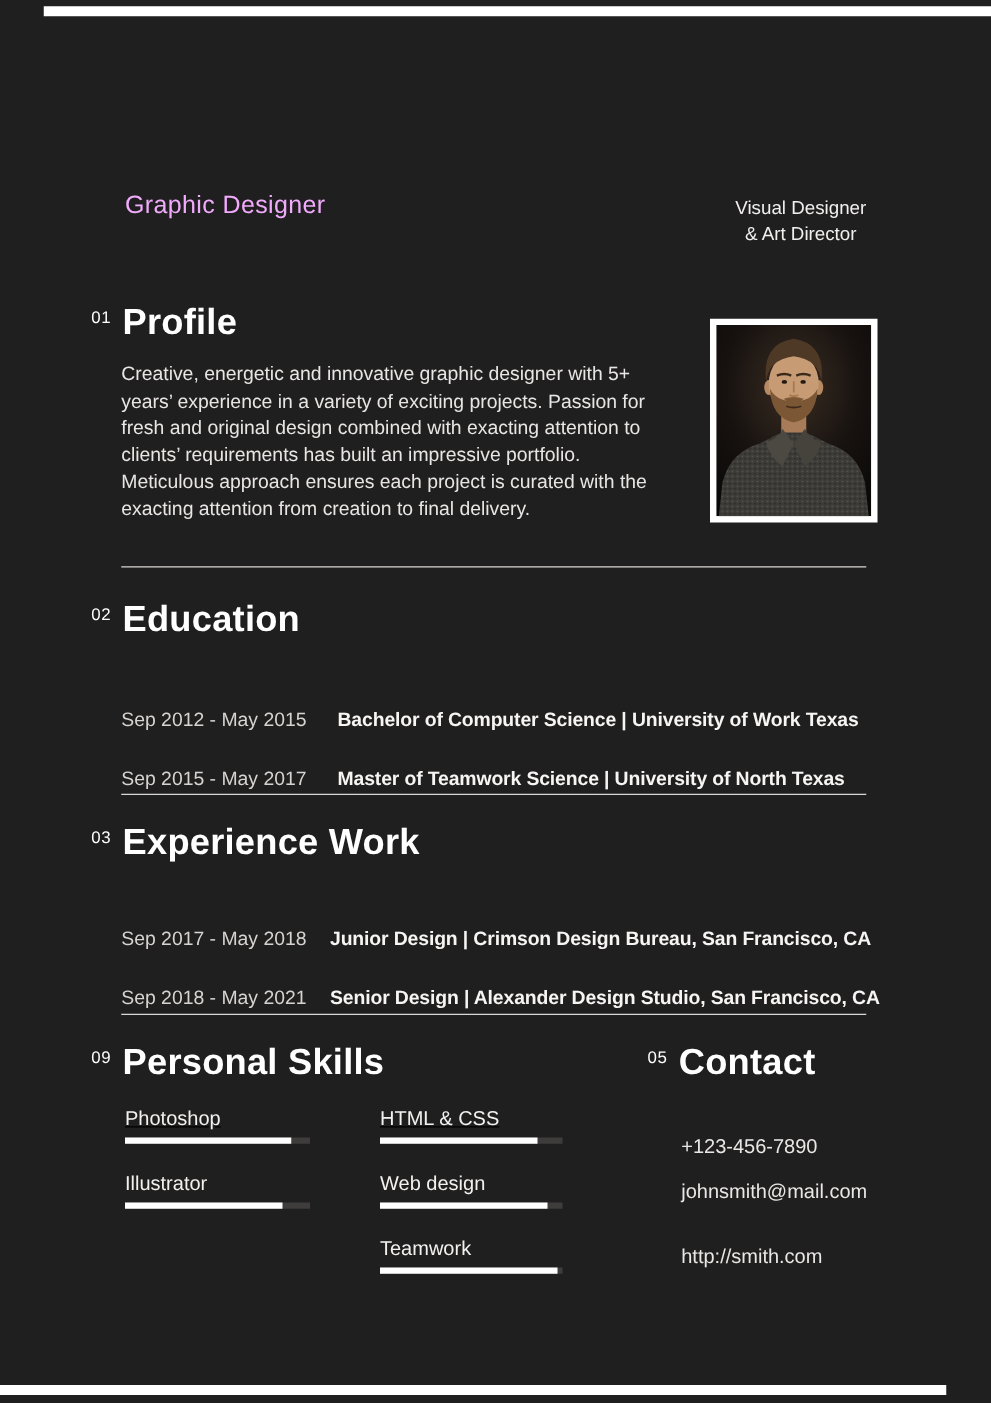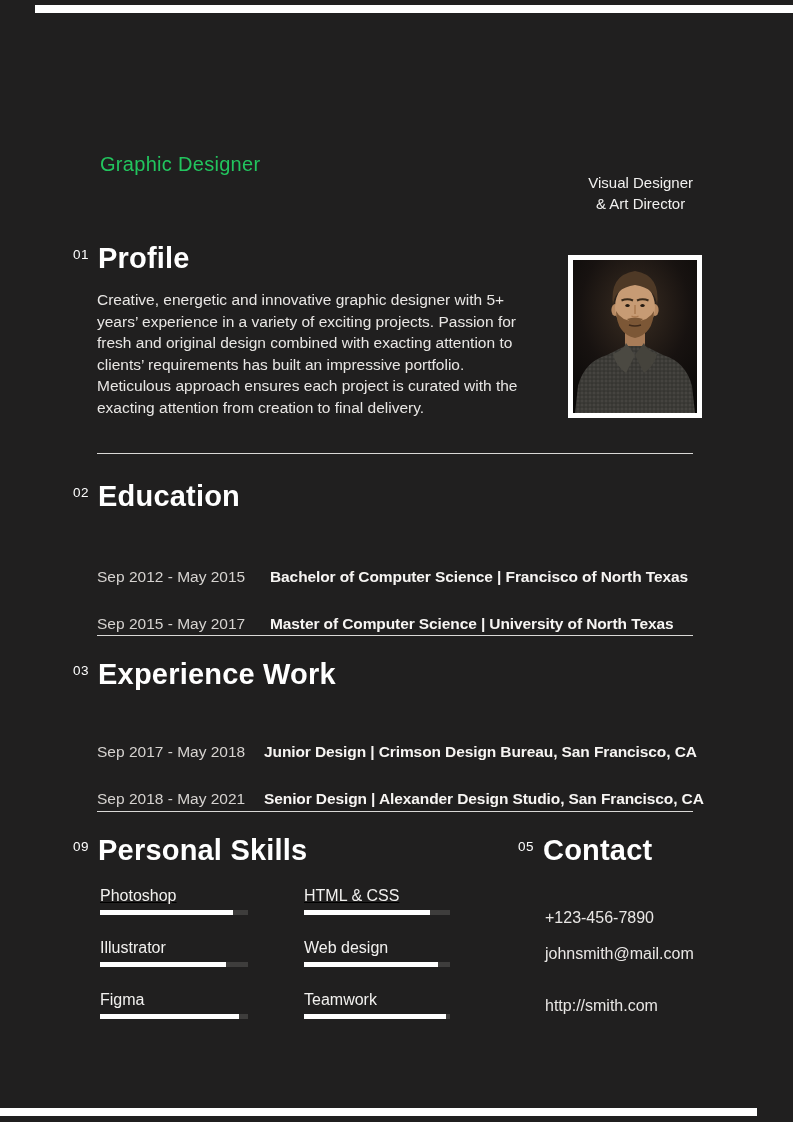--- a/index.html
+++ b/index.html
@@ -11,25 +11,25 @@
   .accent-bar { position:absolute; height:8px; background:#ffffff; }
   .accent-bar.top { left:35px; right:0; top:5px; }
   .accent-bar.bottom { left:0; width:757px; top:1108px; }
 
   .name {
     position:absolute; left:98px; top:80px; color:#ffffff;
     font-size:51px; line-height:58px; font-weight:bold; letter-spacing:-0.5px;
     white-space:nowrap;
   }
   .subtitle {
-    position:absolute; left:100px; top:150px; color:#22c55e;
+    position:absolute; left:100px; top:150px; color:#f0abfc;
     font-size:20px; line-height:28px; letter-spacing:0.3px; white-space:nowrap;
   }
   .role {
-    position:absolute; right:100px; top:172px; text-align:center;
+    position:absolute; right:100px; top:156px; text-align:center;
     color:#f1f0ef; font-size:15px; line-height:21px; white-space:nowrap;
   }
 
   .sec-head { position:absolute; white-space:nowrap; }
   .sec-num {
     display:inline-block; position:relative; top:-9px; margin-right:9px;
     font-size:13.5px; color:#fdfdfd; letter-spacing:0.5px;
   }
   .sec-title { font-size:29px; font-weight:bold; color:#ffffff; letter-spacing:0.2px; }
 
@@ -122,24 +122,24 @@
       <path d="M40 46 Q36 15 62 11 Q88 15 84 46 Q83 28 62 25 Q41 28 40 46 Z" fill="#4e3926"></path>
     </svg>
   </div>
 
   <div class="divider" style="top:453px"></div>
 
   <div class="sec-head" style="left:73px;top:480px">
     <span class="sec-num">02</span><span class="sec-title">Education</span>
   </div>
   <div class="row edu" style="top:530px">
-    <span class="date">Sep 2012 - May 2015</span><span class="detail">Bachelor of Computer Science | Francisco of North Texas</span>
+    <span class="date">Sep 2012 - May 2015</span><span class="detail">Bachelor of Computer Science | University of Work Texas</span>
   </div>
   <div class="row edu" style="top:577px">
-    <span class="date">Sep 2015 - May 2017</span><span class="detail">Master of Computer Science | University of North Texas</span>
+    <span class="date">Sep 2015 - May 2017</span><span class="detail">Master of Teamwork Science | University of North Texas</span>
   </div>
 
   <div class="divider" style="top:635px"></div>
 
   <div class="sec-head" style="left:73px;top:658px">
     <span class="sec-num">03</span><span class="sec-title">Experience Work</span>
   </div>
   <div class="row exp" style="top:705px">
     <span class="date">Sep 2017 - May 2018</span><span class="detail">Junior Design | Crimson Design Bureau, San Francisco, CA</span>
   </div>
@@ -158,26 +158,20 @@
     <div class="track">
         <div class="fill" style="width: 90%;"></div>
       </div>
   </div>
   <div class="skill c1 r2">
     <div class="label">Illustrator</div>
     <div class="track">
         <div class="fill" style="width: 85%;"></div>
       </div>
   </div>
-  <div class="skill c1 r3">
-    <div class="label">Figma</div>
-    <div class="track">
-        <div class="fill" style="width: 94%;"></div>
-      </div>
-  </div>
   <div class="skill c2 r1">
     <div class="label">HTML &amp; CSS</div>
     <div class="track">
         <div class="fill" style="width: 86%;"></div>
       </div>
   </div>
   <div class="skill c2 r2">
     <div class="label">Web design</div>
     <div class="track">
         <div class="fill" style="width: 92%;"></div>

